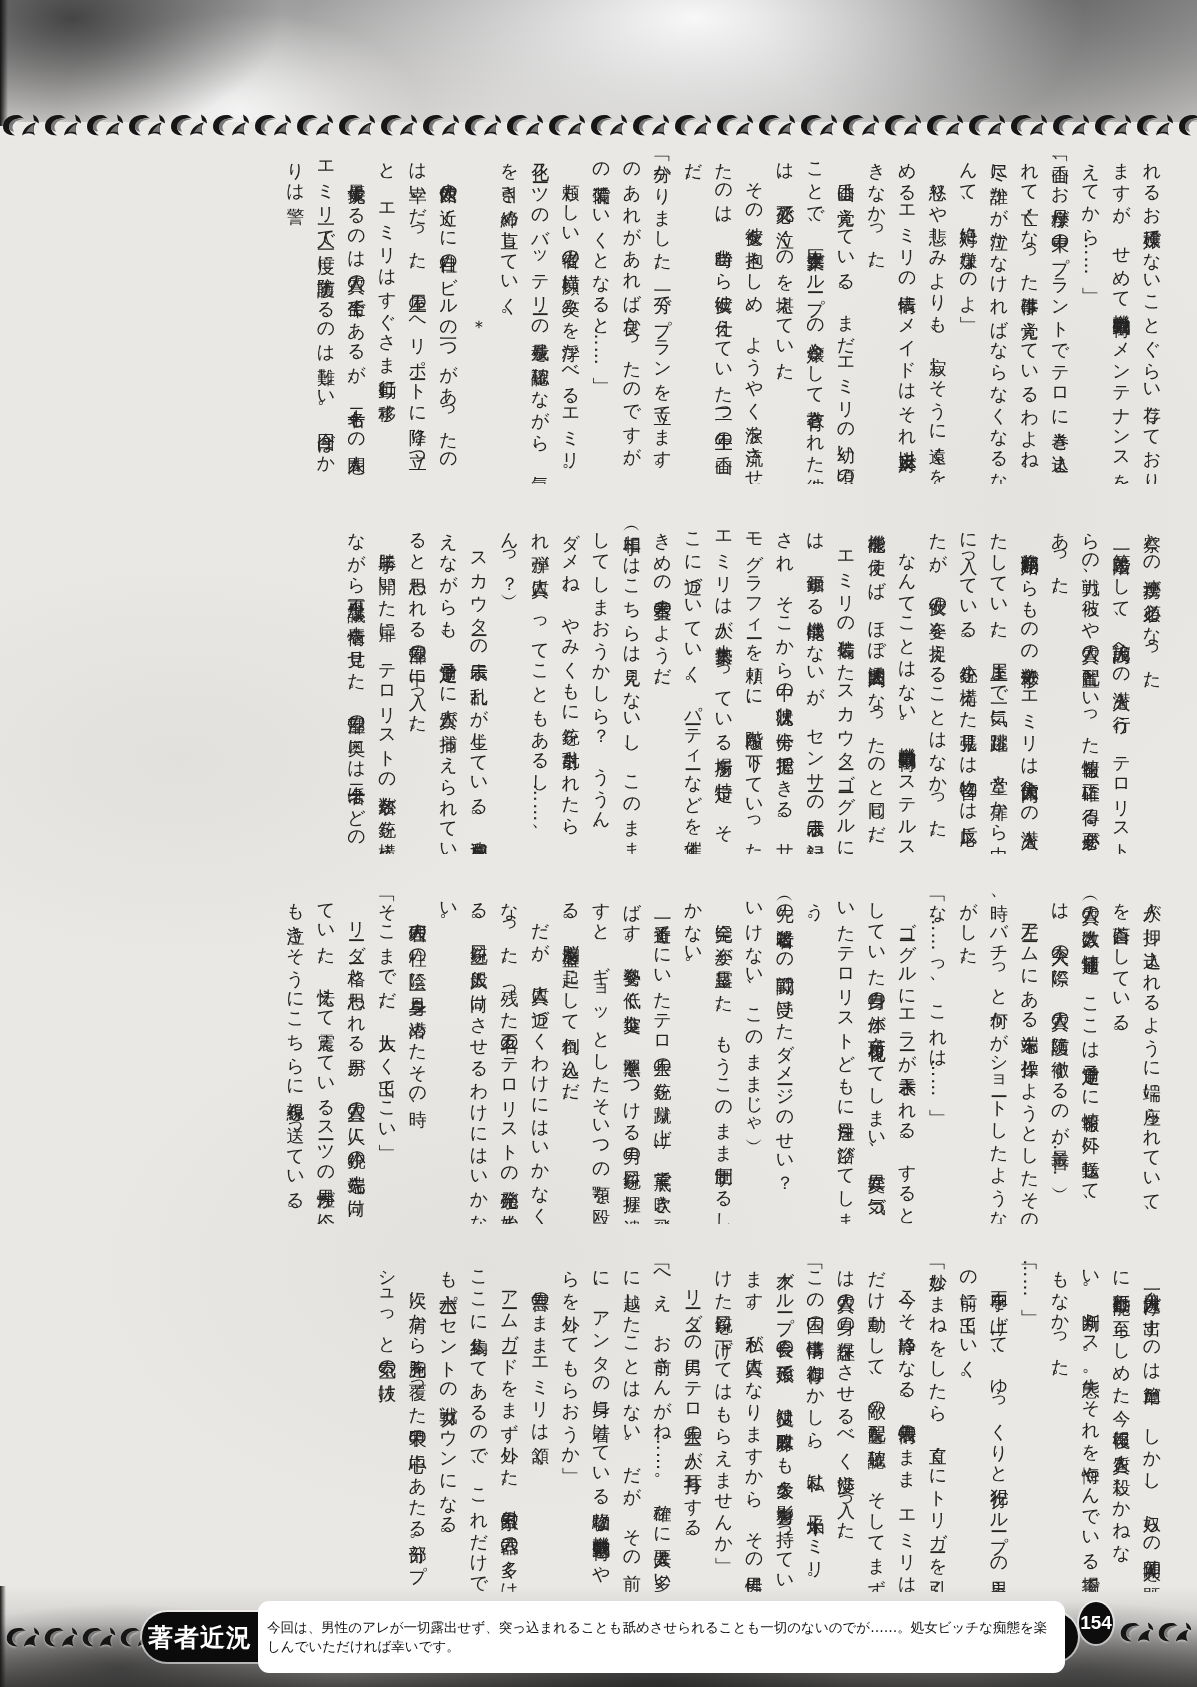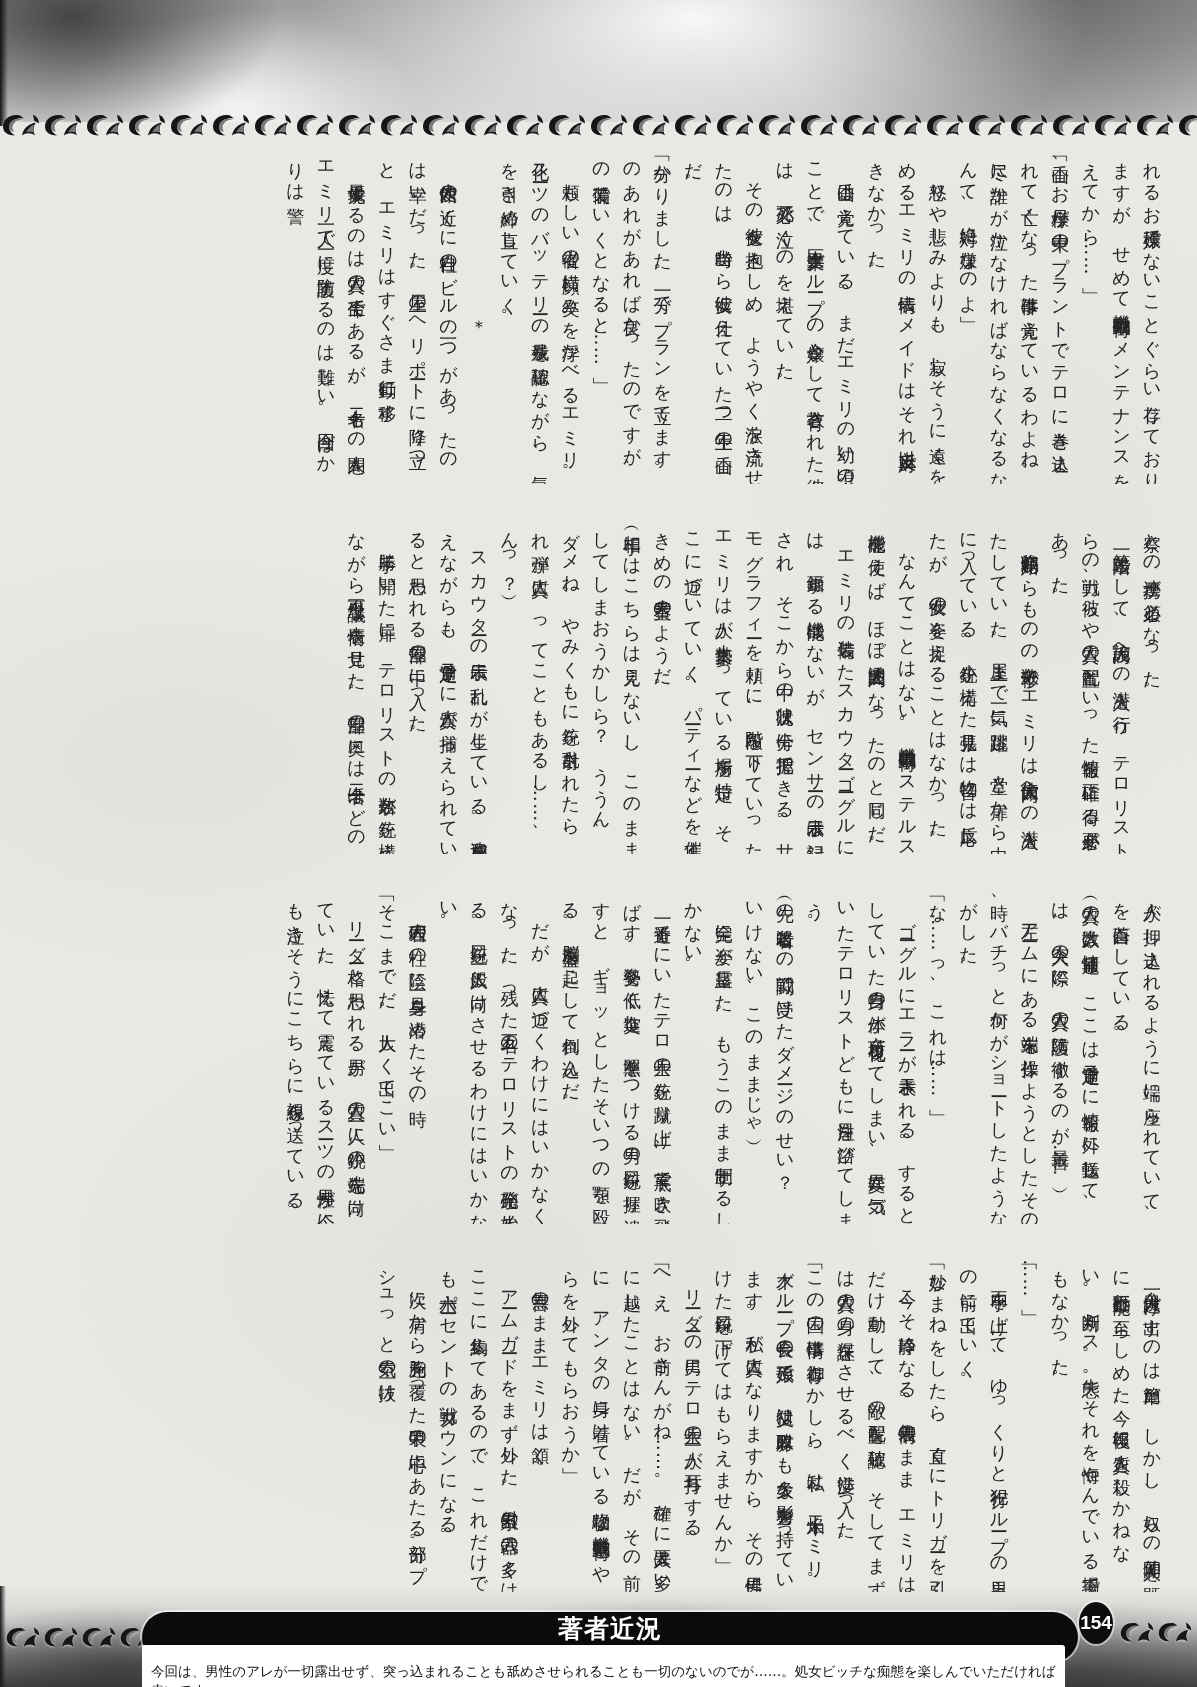--- a/index.html
+++ b/index.html
@@ -53,28 +53,27 @@
       radial-gradient(ellipse 340px 100px at 90% 85%, rgba(40,40,40,.5), rgba(40,40,40,0) 70%),
       linear-gradient(rgba(234,232,229,0) 0%, rgba(200,198,196,.75) 38%, #8a8887 68%, #474645 100%);
   }
   .edge-left-bottom{position:absolute;top:1586px;left:0;width:6px;height:101px;
     background:linear-gradient(to right,#1a1a1a,rgba(26,26,26,0));}
   
   .footer-bar{
     position:absolute;left:142px;top:1612px;width:936px;height:50px;
     background:#0b0b0b;border-radius:26px;display:flex;align-items:center;
     box-shadow:0 0 0 2px rgba(255,255,255,.55);
-    flex-direction:column;
   }
   .footer-label{
     width:116px;flex:0 0 auto;color:#ffffff;font-weight:bold;font-size:25px;
     text-align:center;letter-spacing:1px;font-family:"DejaVu Sans",sans-serif;
   }
   .footer-box{
-    flex:1;margin-right:13px;background:#ffffff;border-radius:3px;
+    flex:1;margin-right:13px;background:#ffffff;border-radius:11px;
     padding:17px 9px;font-size:13.5px;line-height:1.4;color:#101010;font-weight:500;
   }
   
   .page-num{
     position:absolute;left:1079px;top:1602px;width:34px;height:42px;border-radius:50%;
     background:#0d0d0d;color:#ffffff;display:flex;align-items:center;justify-content:center;
     font-family:"Liberation Sans",sans-serif;font-weight:bold;font-size:19px;
     box-shadow:0 0 0 2px rgba(255,255,255,.5);
   }
 </style>

